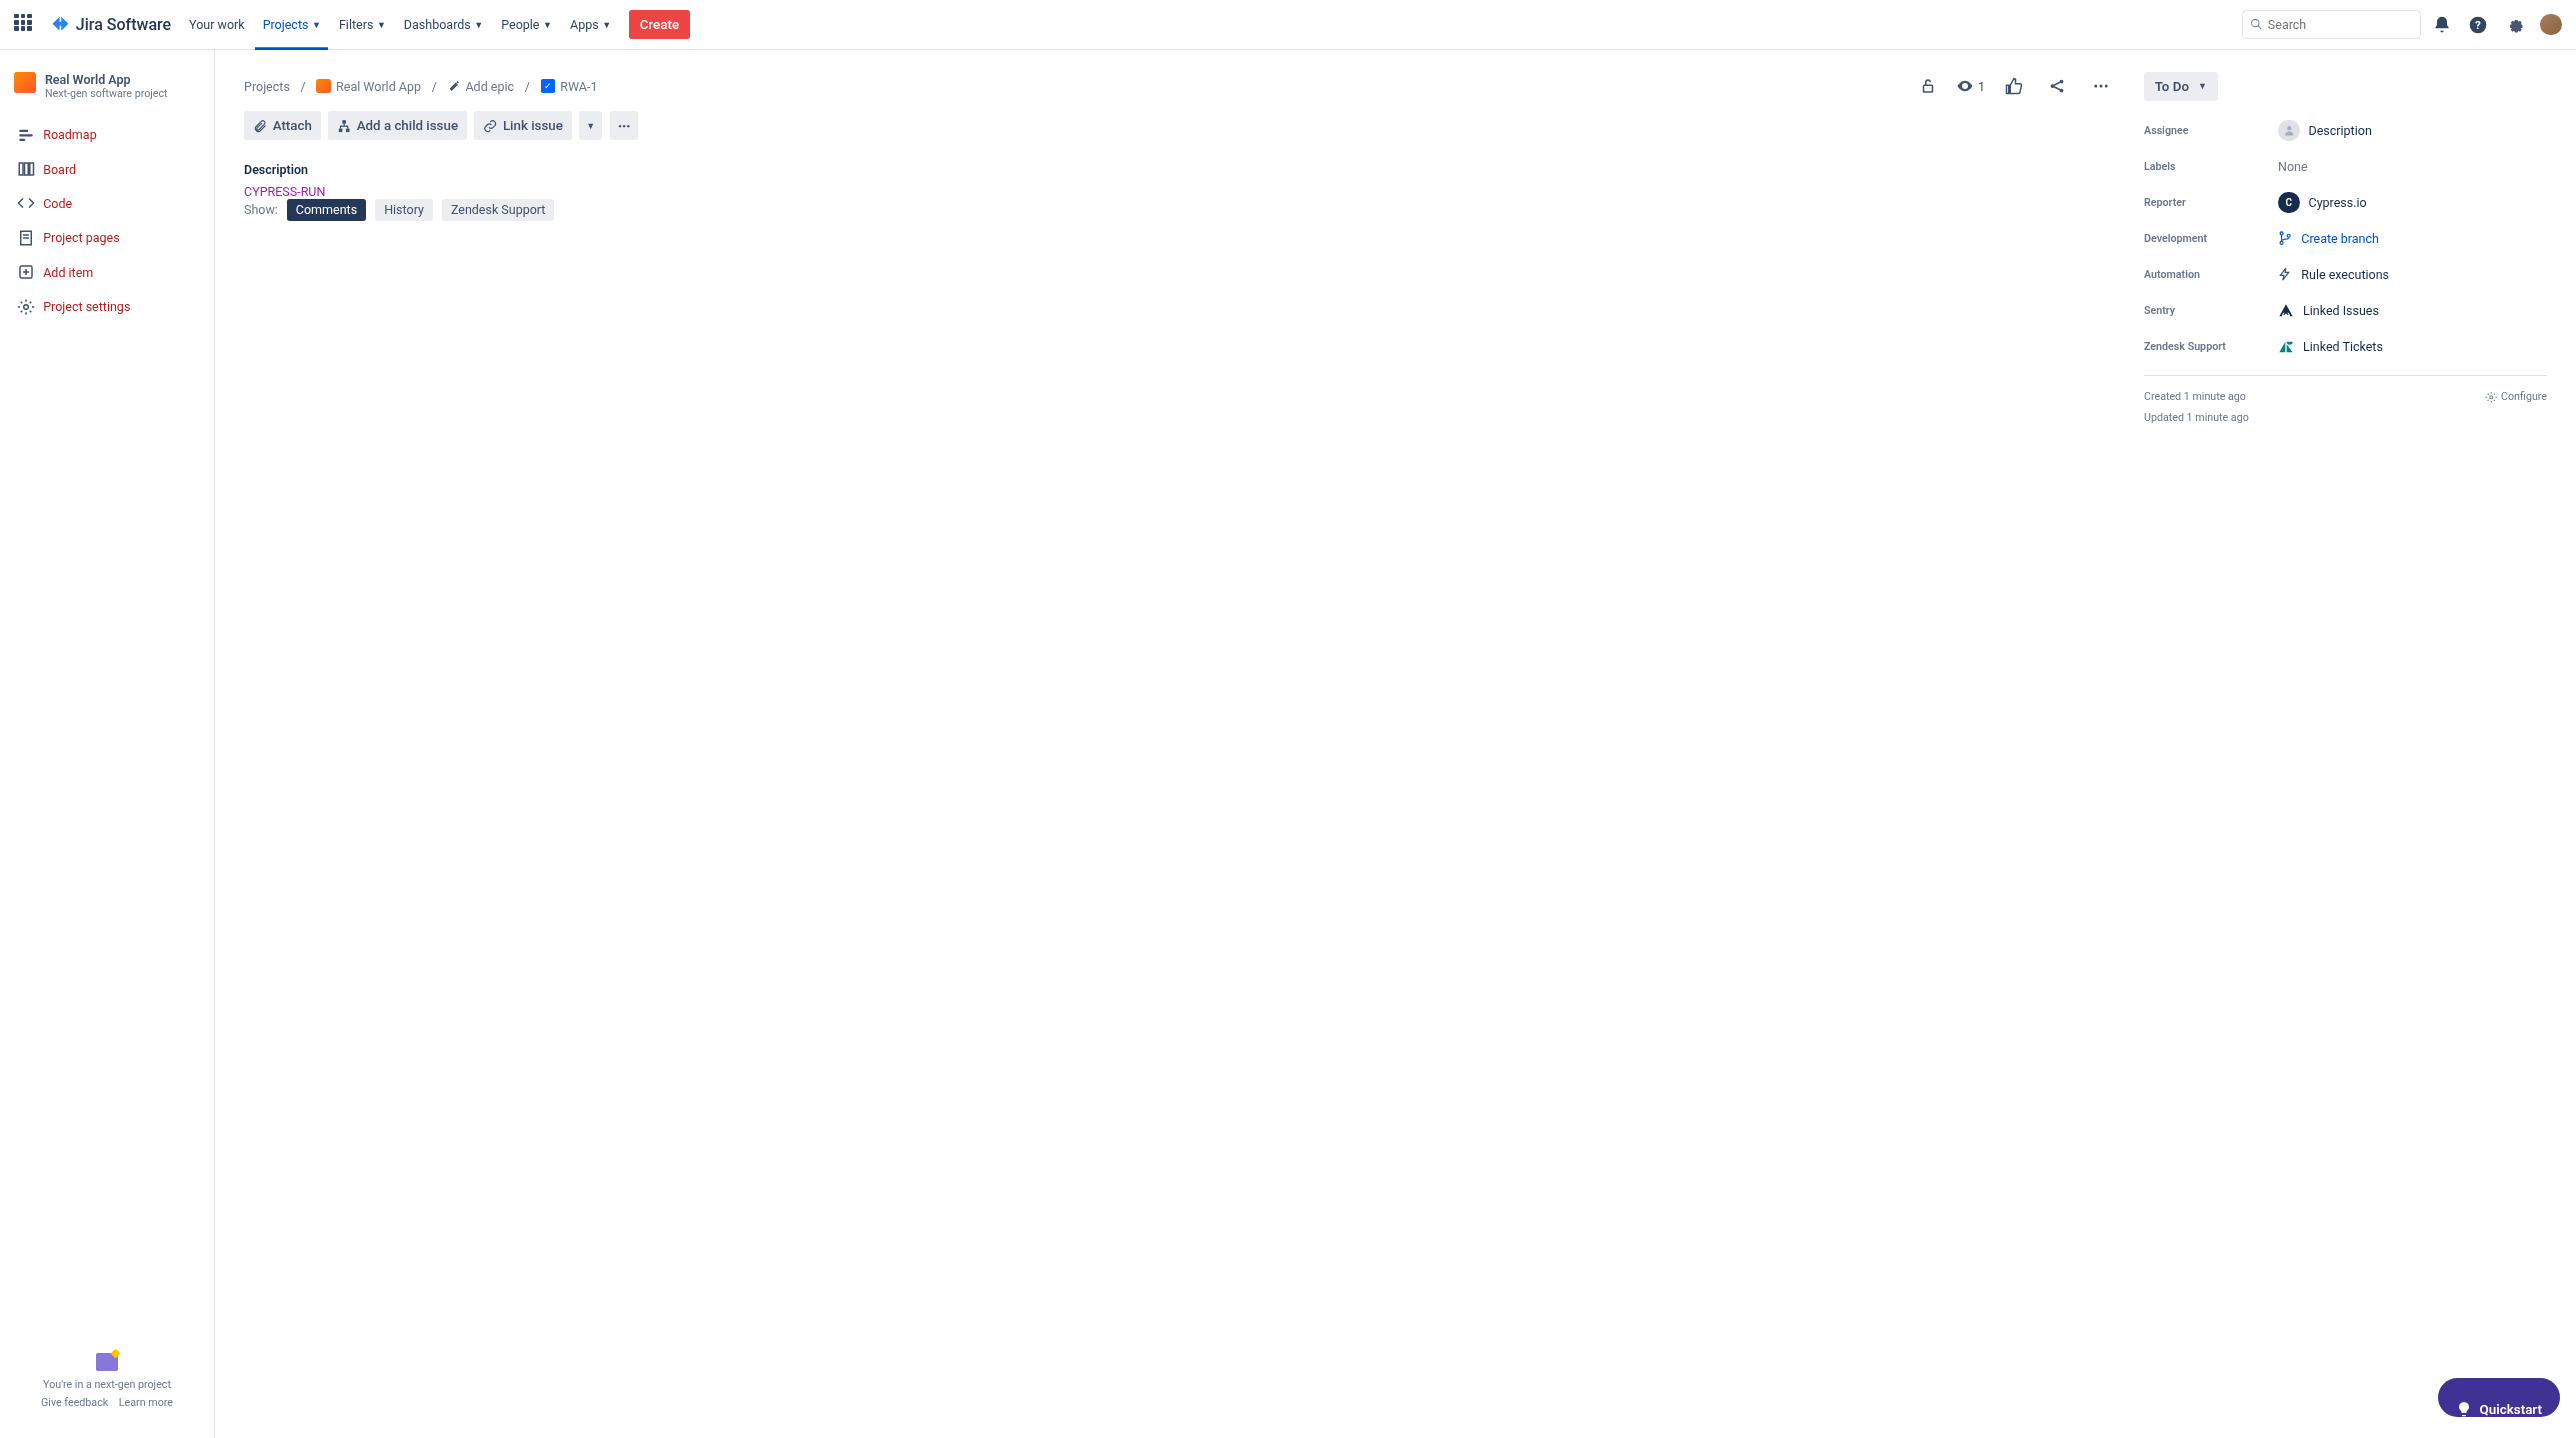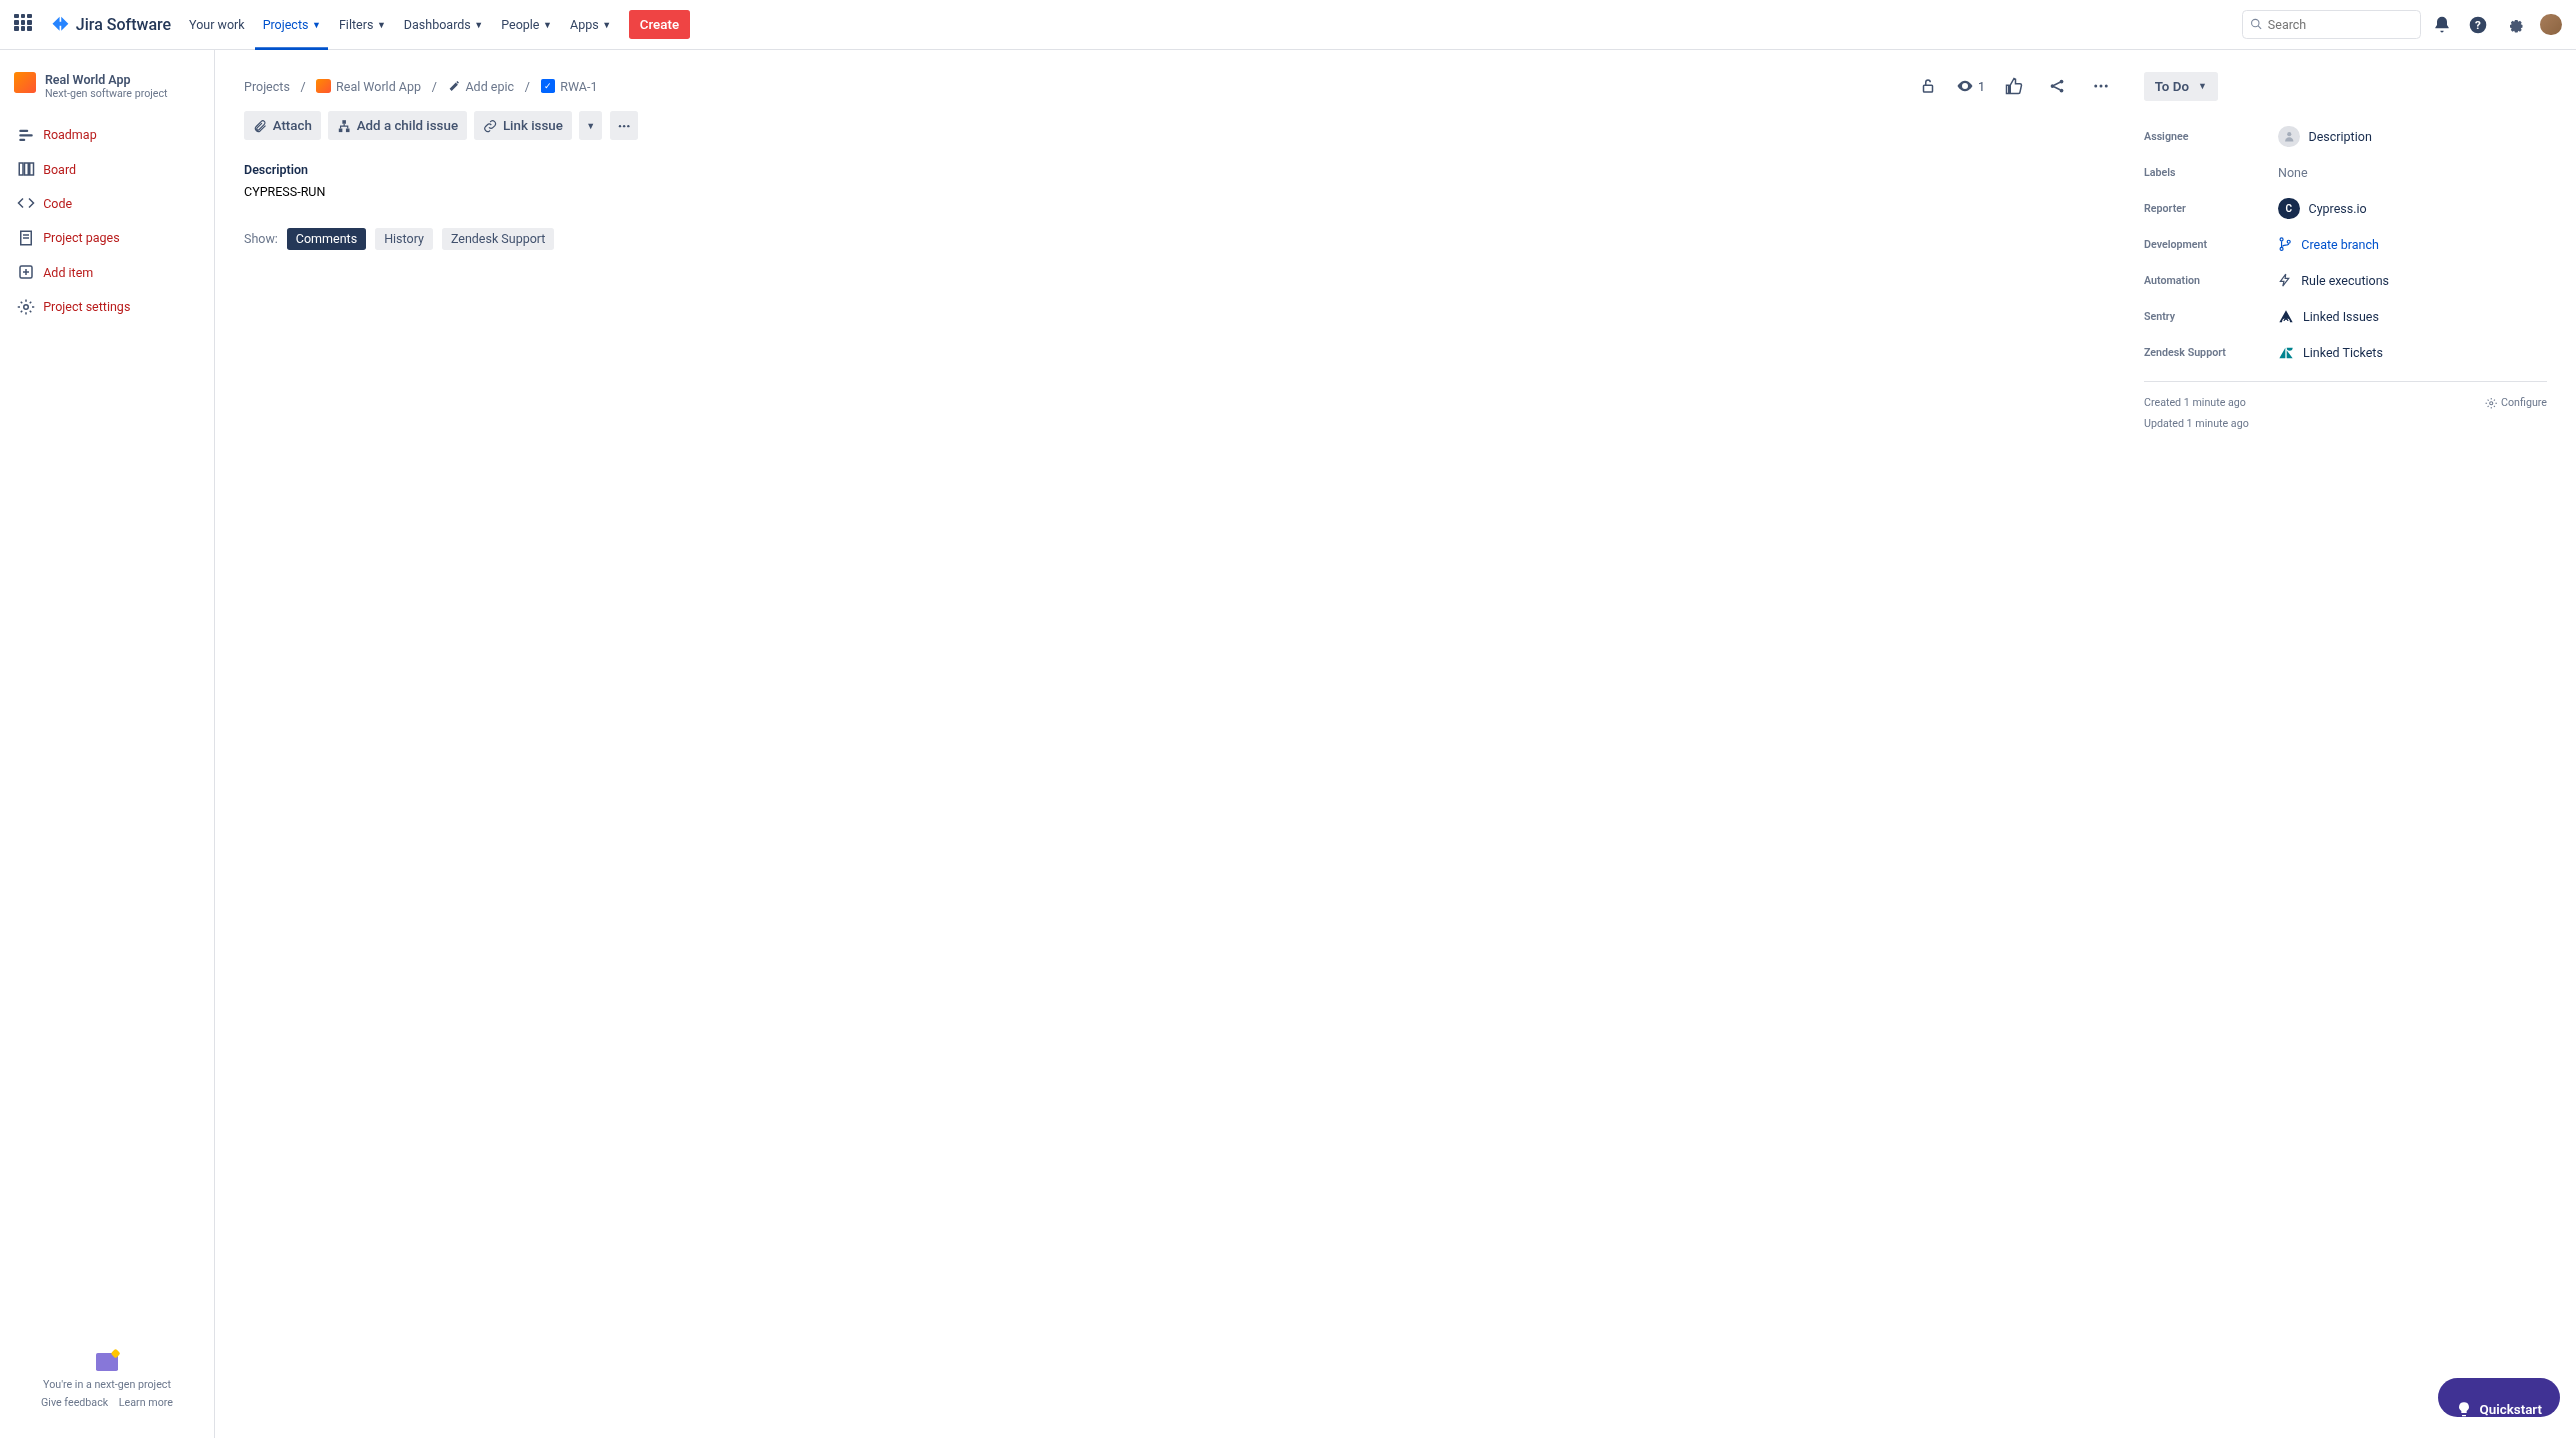--- a/index.html
+++ b/index.html
@@ -35,33 +35,33 @@
 .breadcrumb a { color: #6B778C; text-decoration: none; cursor: pointer; }
 .breadcrumb .sep { color: #6B778C; }
 .issue-key { display: flex; align-items: center; gap: 5.4px; }
 .issue-type-icon { width: 14.3px; height: 14.3px; background: #0065FF; border-radius: 1.8px; display: flex; align-items: center; justify-content: center; }
 .issue-type-icon::after { content: "✓"; color: #fff; font-size: 9px; }
 .add-epic { display: flex; align-items: center; gap: 5.4px; }
 .issue-title { font-size: 21.5px; font-weight: 500; color: #172B4D; margin-bottom: 14.3px; }
 .action-row { display: flex; gap: 7.2px; margin-bottom: 21.5px; }
 .action-btn { display: flex; align-items: center; gap: 5.4px; background: rgba(9,30,66,0.08); border: none; border-radius: 2.7px; padding: 0 9px; height: 29px; color: #42526E; font-weight: 500; cursor: pointer; }
 .section-label { font-weight: 600; font-size: 12.5px; color: #172B4D; margin-bottom: 7.2px; }
-.description-content { color: #000000; margin-bottom: 29px; }
+.description-content { color: #a21caf; }
 .activity-filter { display: flex; align-items: center; gap: 9px; margin-bottom: 14.3px; }
 .filter-label { color: #6B778C; }
 .pill { background: rgba(9,30,66,0.08); border-radius: 2.7px; padding: 3.6px 9px; color: #42526E; cursor: pointer; font-size: 12.5px; }
 .pill.active { background: #253858; color: #fff; }
 .comment-row { display: flex; gap: 10.7px; align-items: flex-start; margin-bottom: 7.2px; }
 .comment-avatar { width: 29px; height: 29px; border-radius: 50%; background: linear-gradient(135deg,#c99b6f,#a87d5a); flex-shrink: 0; }
 .comment-input { flex: 1; border: 0.9px solid #DFE1E6; border-radius: 2.7px; padding: 9px 12.5px; color: #7A869A; cursor: text; }
 .pro-tip { font-size: 10.7px; color: #6B778C; margin-left: 39px; }
 .pro-tip strong { color: #5E6C84; font-weight:600; }
 .key-badge { background: #EBECF0; border-radius: 2.7px; padding: 0.9px 4.5px; font-family: monospace; }
 .details-col { width: 403px; }
-.details-header { display: flex; align-items: flex-end; gap: 14.3px; margin-bottom: 18px; }
+.details-header { display: flex; align-items: flex-end; gap: 14.3px; margin-bottom: 12px; }
 .status-btn { display: flex; align-items: center; gap: 9px; background: rgba(9,30,66,0.08); border: none; border-radius: 2.7px; padding: 0 10.7px; height: 29px; font-weight: 600; color: #42526E; cursor: pointer; }
 .details-actions { margin-left: auto; display: flex; gap: 14.3px; align-items: center; color: #42526E; }
 .watchers { display: flex; align-items: center; gap: 3.6px; }
 .field-row { display: flex; align-items: center; min-height: 36px; padding: 3.6px 0; }
 .field-label { width: 134px; font-size: 10.7px; font-weight: 600; color: #6B778C; }
 .field-value { flex: 1; display: flex; align-items: center; gap: 9px; color: #172B4D; font-size: 12.5px; }
 .unassigned-avatar { width: 21.5px; height: 21.5px; border-radius: 50%; background: #DFE1E6; display:flex; align-items:center; justify-content:center; }
 .reporter-avatar { width: 21.5px; height: 21.5px; border-radius: 50%; background: #172B4D; color: #fff; display:flex; align-items:center; justify-content:center; font-size:10px; font-weight:600; }
 .field-link { color: #0052CC; cursor: pointer; }
 .none-value { color: #6B778C; }

